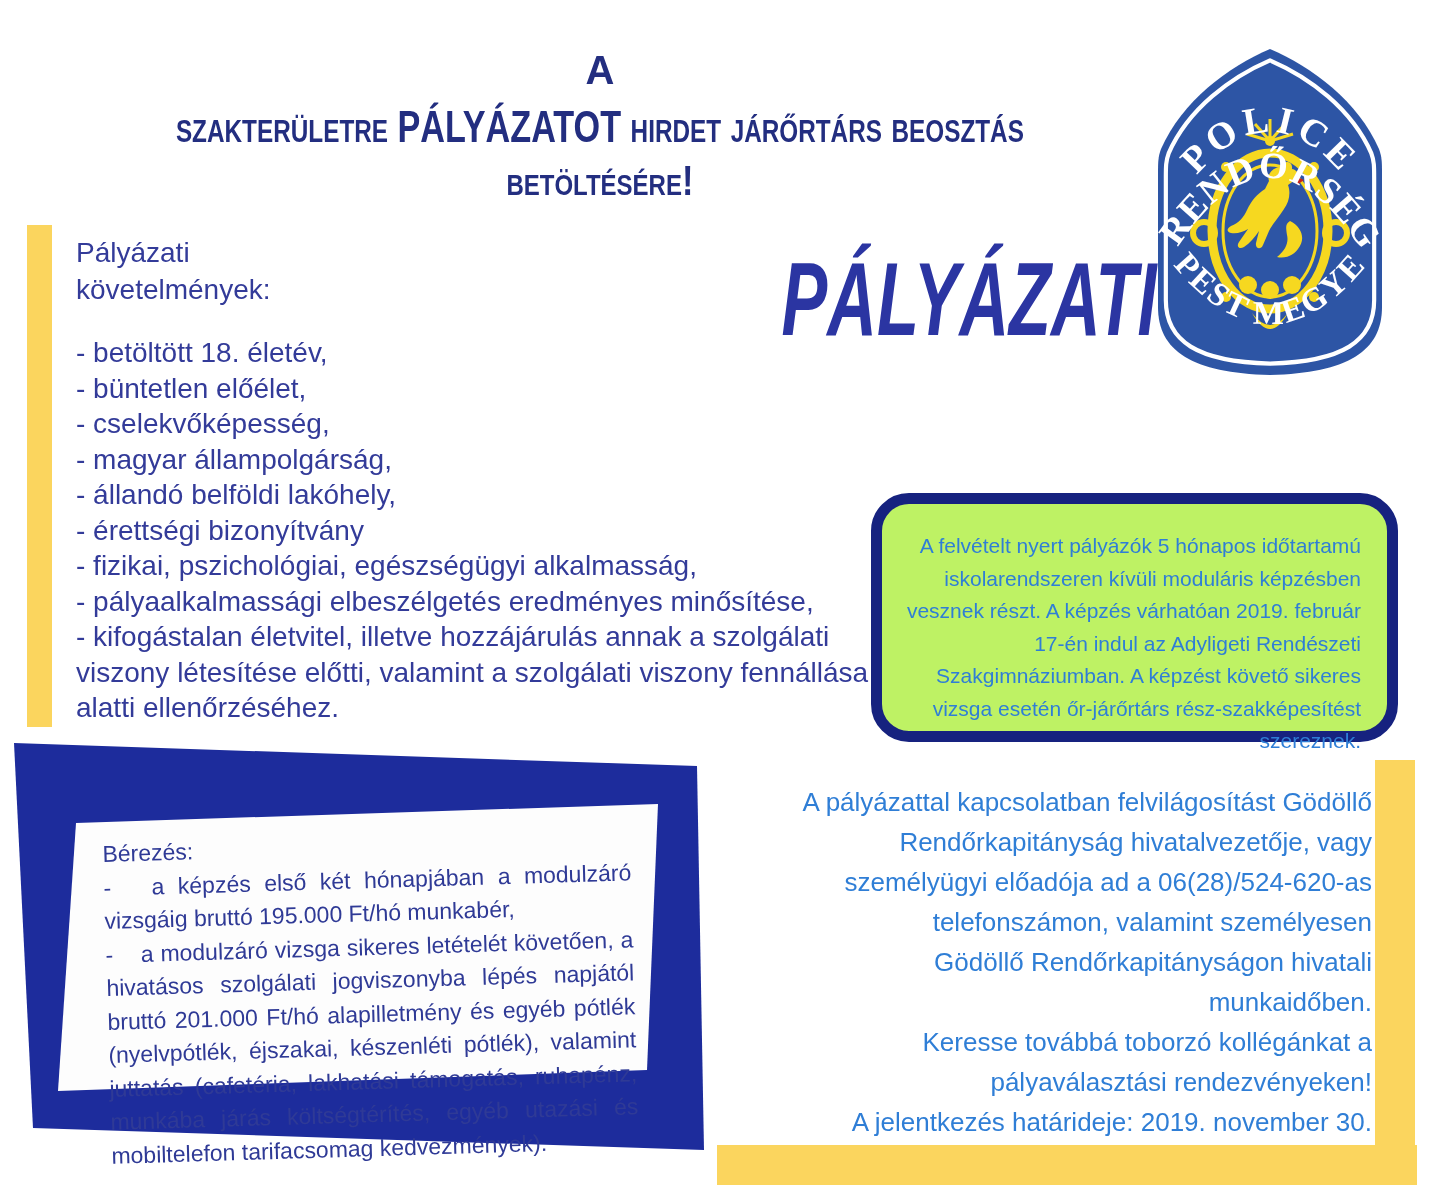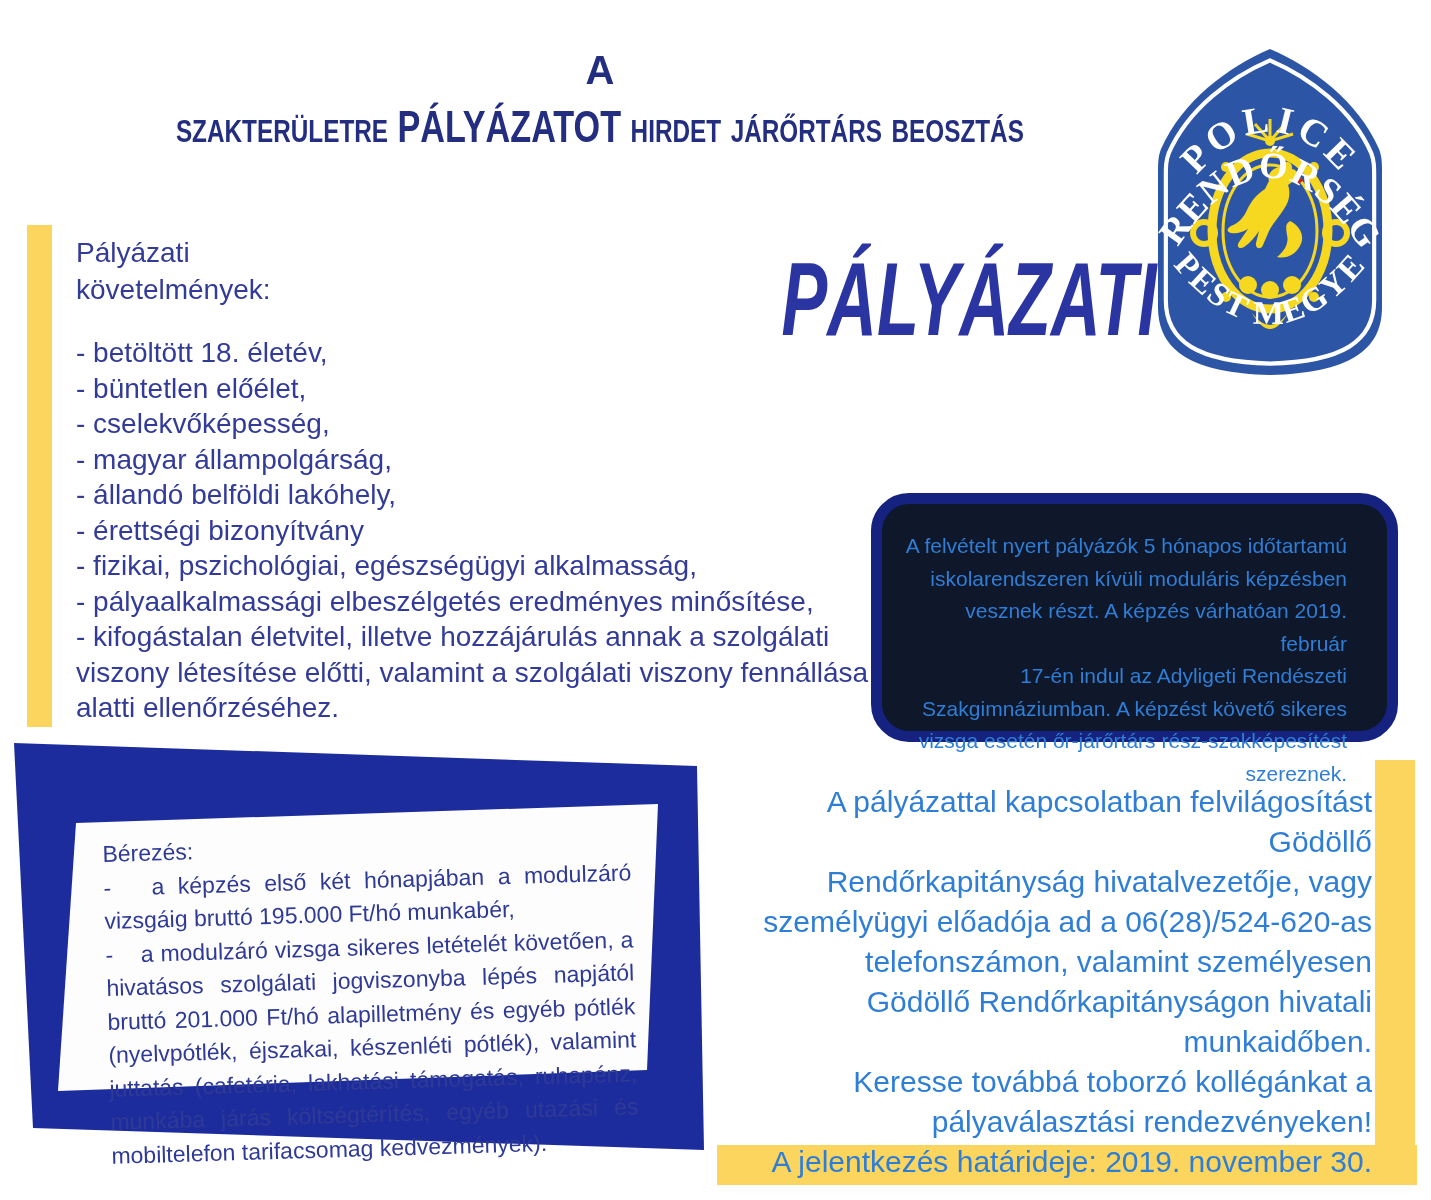--- a/index.html
+++ b/index.html
@@ -37,22 +37,22 @@
   .bar-bottom{left:717px;top:1145px;width:700px;height:40px;}
 
   
   .req{position:absolute;left:76px;top:234px;width:880px;color:#333b99;}
   .req-head{font-size:28px;line-height:37px;white-space:pre-line;margin-bottom:27px;}
   .req-body{font-size:28px;line-height:35.5px;white-space:pre-line;}
 
   
   .training{
     position:absolute;left:871px;top:493px;width:527px;height:249px;box-sizing:border-box;
-    border:11px solid #16227f;border-radius:38px;background:#0f172a;
-    padding:26px 40px 0 14px;text-align:right;
+    border:11px solid #16227f;border-radius:38px;background:#bef264;
+    padding:26px 26px 0 14px;text-align:right;
     color:#2f7ed6;font-size:21px;line-height:32.5px;white-space:pre-line;
   }
 
   
   .salary-blue{
     position:absolute;left:0;top:0;width:1431px;height:1200px;background:#1d2c9c;
     clip-path:polygon(14px 743px,697px 766px,704px 1150px,33px 1128px);
   }
   .salary-white{
     position:absolute;left:0;top:0;width:1431px;height:1200px;background:#fdfdfd;
@@ -61,34 +61,35 @@
   .salary-text{
     position:absolute;left:102px;top:838px;width:528px;
     transform:rotate(-1.7deg);transform-origin:0 0;
     color:#2f3a96;font-size:23px;line-height:33.5px;text-align:justify;
   }
   .salary-text .sline{white-space:pre-wrap;}
 
   
   .contact{
     position:absolute;left:720px;top:782px;width:652px;text-align:right;
-    color:#2f7ed6;font-size:30px;line-height:40px;white-space:pre-line;
+    color:#2f7ed6;font-size:26px;line-height:40px;white-space:pre-line;
   }
 
   
   .badge{position:absolute;left:1152px;top:44px;width:236px;height:334px;}
 </style>
 </head>
 <body>
 
 <div class="page">
 
   <div class="heading">
     <div class="hline h-a"><span>A</span></div>
     <div class="hline h-2"><span>szakterületre PÁLYÁZATOT hirdet járőrtárs beosztás</span></div>
+    <div class="hline h-3"><span>betöltésére!</span></div>
   </div>
 
   <svg class="badge" viewBox="0 0 236 332">
     <defs>
       <path id="arcTop" d="M 36 142 Q 118 32 200 142"></path>
       <path id="arcMid" d="M 16 218 Q 118 46 220 222"></path>
       <path id="arcBot" d="M 26 226 Q 118 332 210 226"></path>
     </defs>
 
     <path d="M118 4 C160 22 206 56 227 104 C230 112 230 118 230 130 L230 262 C230 306 196 328 118 330 C40 328 6 306 6 262 L6 130 C6 118 6 112 9 104 C30 56 76 22 118 4 Z" fill="#2d55a5"></path>

